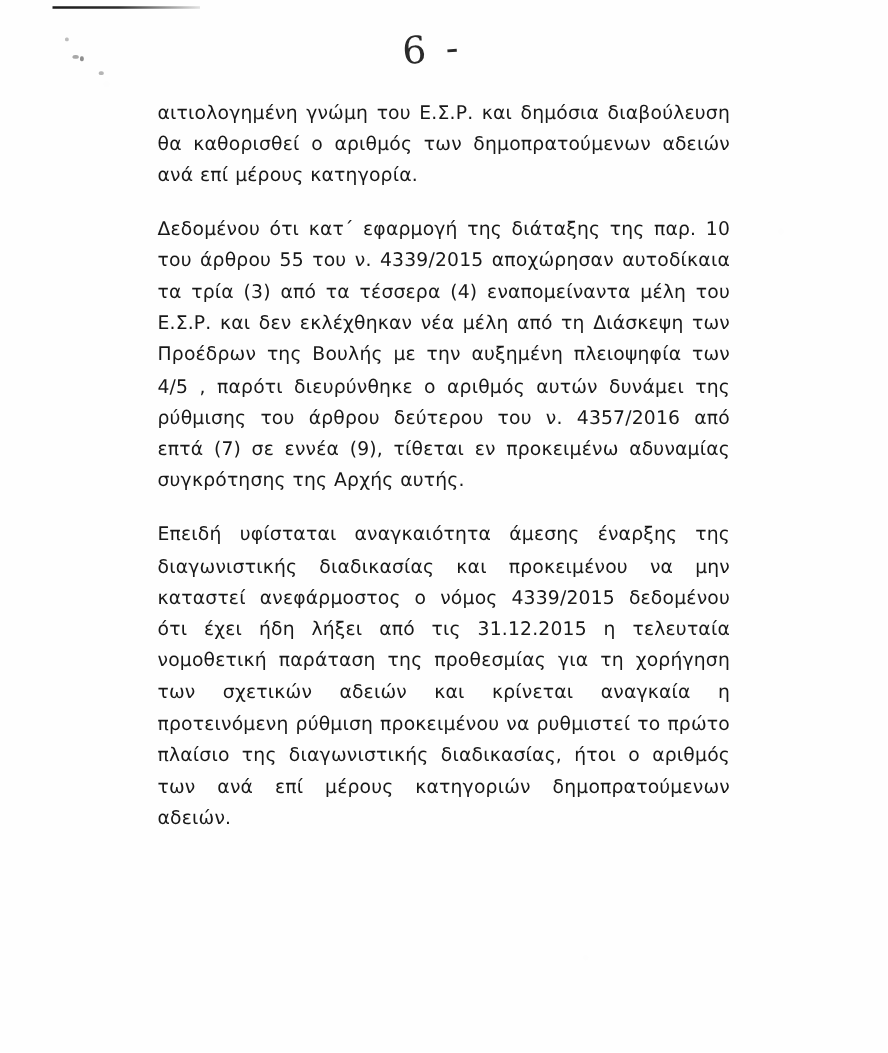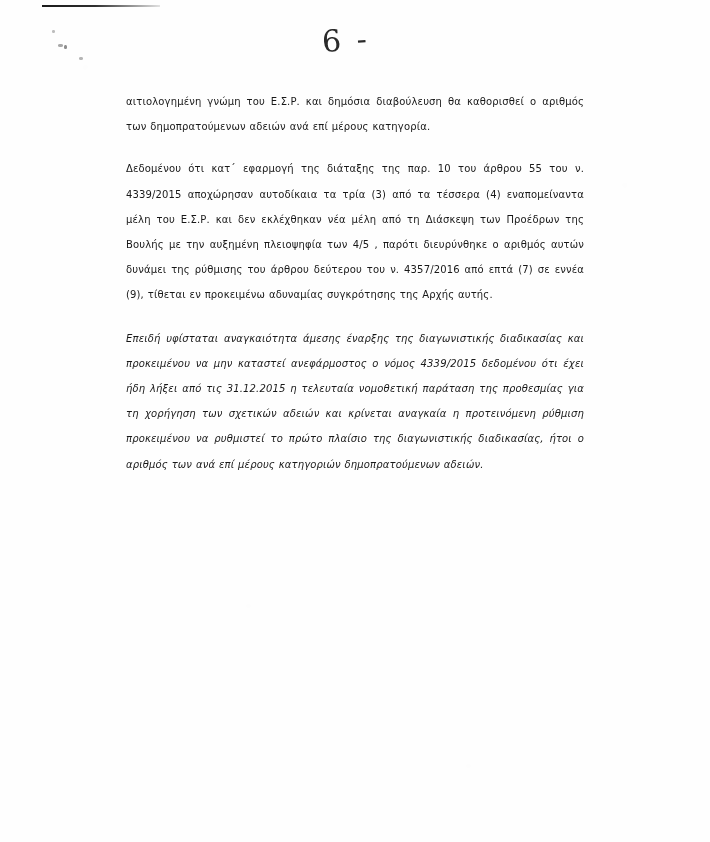--- a/index.html
+++ b/index.html
@@ -60,37 +60,37 @@
   }
 
   
   .body-text {
     position: absolute;
     left: 126px;
     top: 78px;
     width: 458px;
   }
   .para {
-    margin: 11px 0 14px 0;
-    font-size: 10px;
+    margin: 0 0 14px 0;
+    font-size: 15px;
     line-height: 25.2px;
     color: #181818;
     text-align: justify;
     text-justify: inter-word;
     word-spacing: 0.5px;
     letter-spacing: 0.15px;
   }
   .para.last-line-free {
     text-align-last: left;
   }
 
   
   .para.p1 { margin-bottom: 17px; }
   .para.p2 { margin-bottom: 18px; }
-  .para.p3 { margin-bottom: 0; font-style: italic; }
+  .para.p3 { margin-bottom: 0; }
 
   
   .noise {
     position: absolute;
     inset: 0;
     pointer-events: none;
     opacity: 0.55;
     background:
       radial-gradient(circle at 12% 8%,  rgba(0,0,0,0.012) 0 2px, transparent 3px),
       radial-gradient(circle at 88% 22%, rgba(0,0,0,0.010) 0 2px, transparent 3px),

